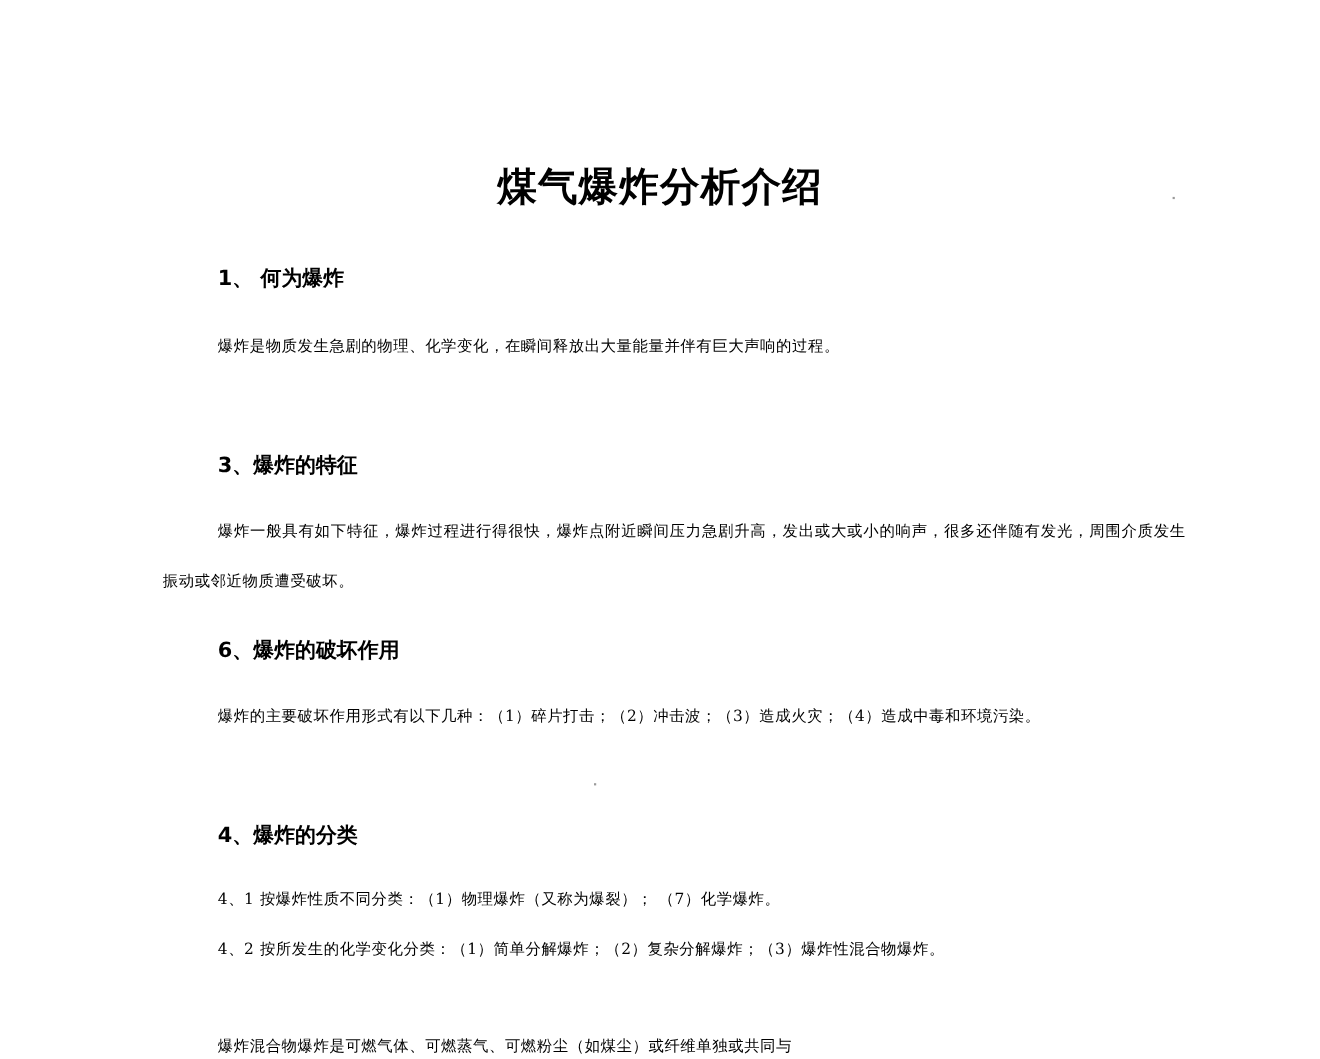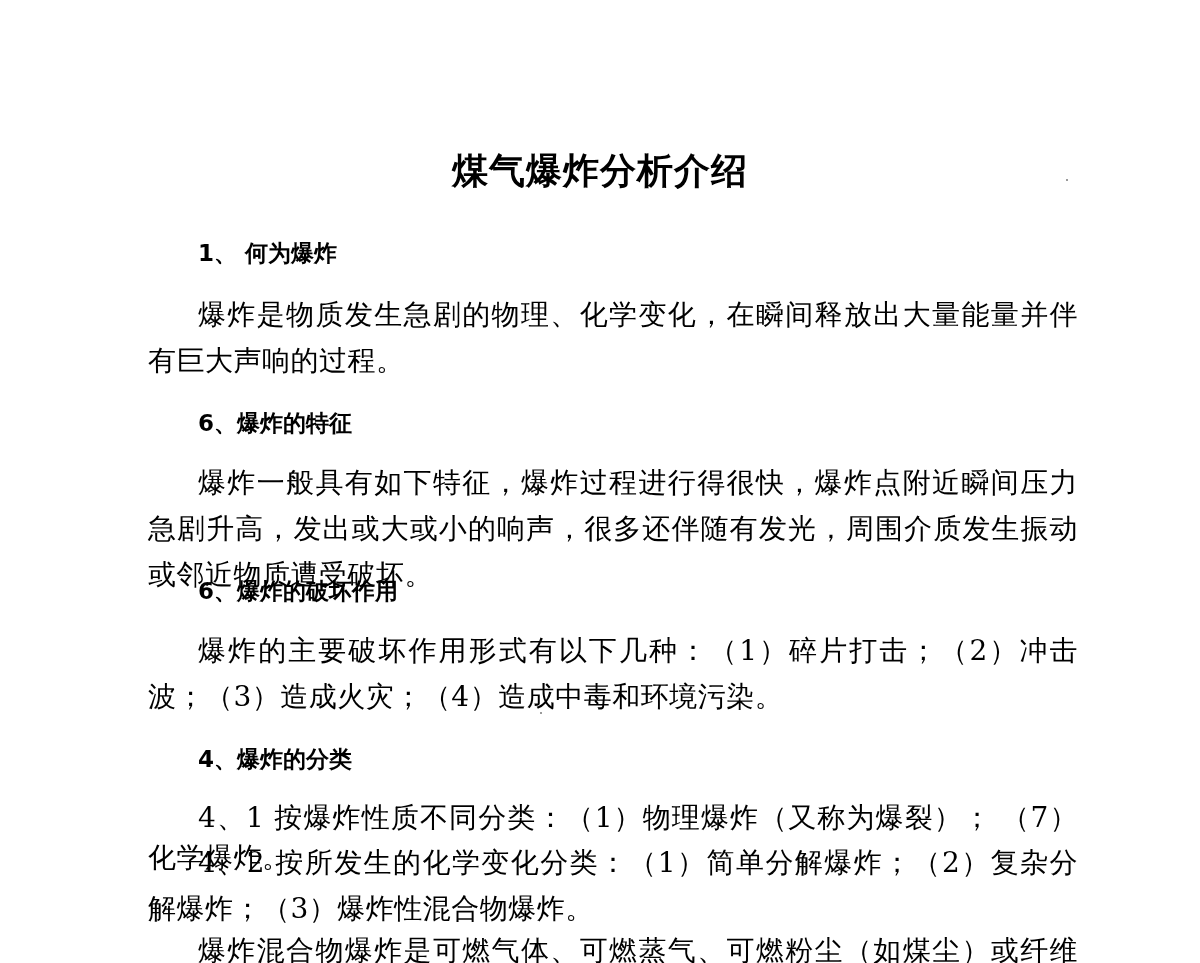--- a/index.html
+++ b/index.html
@@ -31,28 +31,28 @@
       font-weight: bold;
       font-size: 36px;
       letter-spacing: 1px;
       line-height: 50px;
     }
     .heading {
       position: absolute;
       left: 198px;
       font-family: "DejaVu Sans", "Liberation Sans", sans-serif;
       font-weight: bold;
-      font-size: 23px;
+      font-size: 19px;
       line-height: 30px;
     }
     .para {
       position: absolute;
       left: 148px;
       width: 930px;
-      font-size: 28px;
+      font-size: 14px;
       line-height: 46px;
       text-align: justify;
       text-indent: 50px;
       letter-spacing: 0.5px;
     }
     .speck {
       position: absolute;
       width: 2px;
       height: 2px;
       background: #9a9a9a;
@@ -61,21 +61,21 @@
 </head>
 <body>
 
 <div class="page">
 
   <div class="title">煤气爆炸分析介绍</div>
 
   <div class="heading" style="top:238px;">1、  何为爆炸</div>
   <div class="para" style="top:292px;">爆炸是物质发生急剧的物理、化学变化，在瞬间释放出大量能量并伴有巨大声响的过程。</div>
 
-  <div class="heading" style="top:408px;">6、爆炸的特征</div>
+  <div class="heading" style="top:408px;">3、爆炸的特征</div>
   <div class="para" style="top:460px;">爆炸一般具有如下特征，爆炸过程进行得很快，爆炸点附近瞬间压力急剧升高，发出或大或小的响声，很多还伴随有发光，周围介质发生振动或邻近物质遭受破坏。</div>
 
   <div class="heading" style="top:576px;">6、爆炸的破坏作用</div>
   <div class="para" style="top:628px;">爆炸的主要破坏作用形式有以下几种：（1）碎片打击；（2）冲击波；（3）造成火灾；（4）造成中毒和环境污染。</div>
 
   <div class="heading" style="top:744px;text-align:center;">4、爆炸的分类</div>
   <div class="para" style="top:798px; line-height:40px;">4、1 按爆炸性质不同分类：（1）物理爆炸（又称为爆裂）；  （7）化学爆炸。</div>
   <div class="para" style="top:840px; line-height:46px;">4、2 按所发生的化学变化分类：（1）简单分解爆炸；（2）复杂分解爆炸；（3）爆炸性混合物爆炸。</div>
   <div class="para" style="top:928px; line-height:46px;">爆炸混合物爆炸是可燃气体、可燃蒸气、可燃粉尘（如煤尘）或纤维单独或共同与</div>
 

